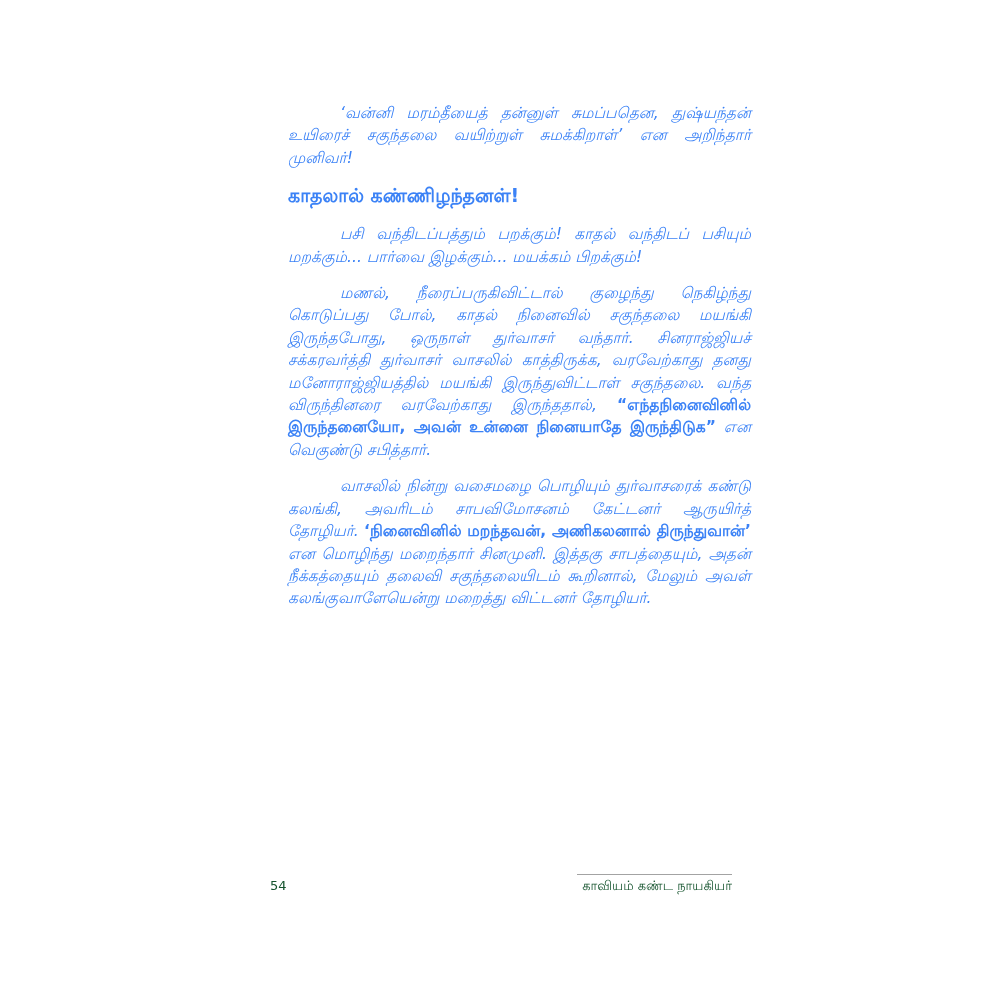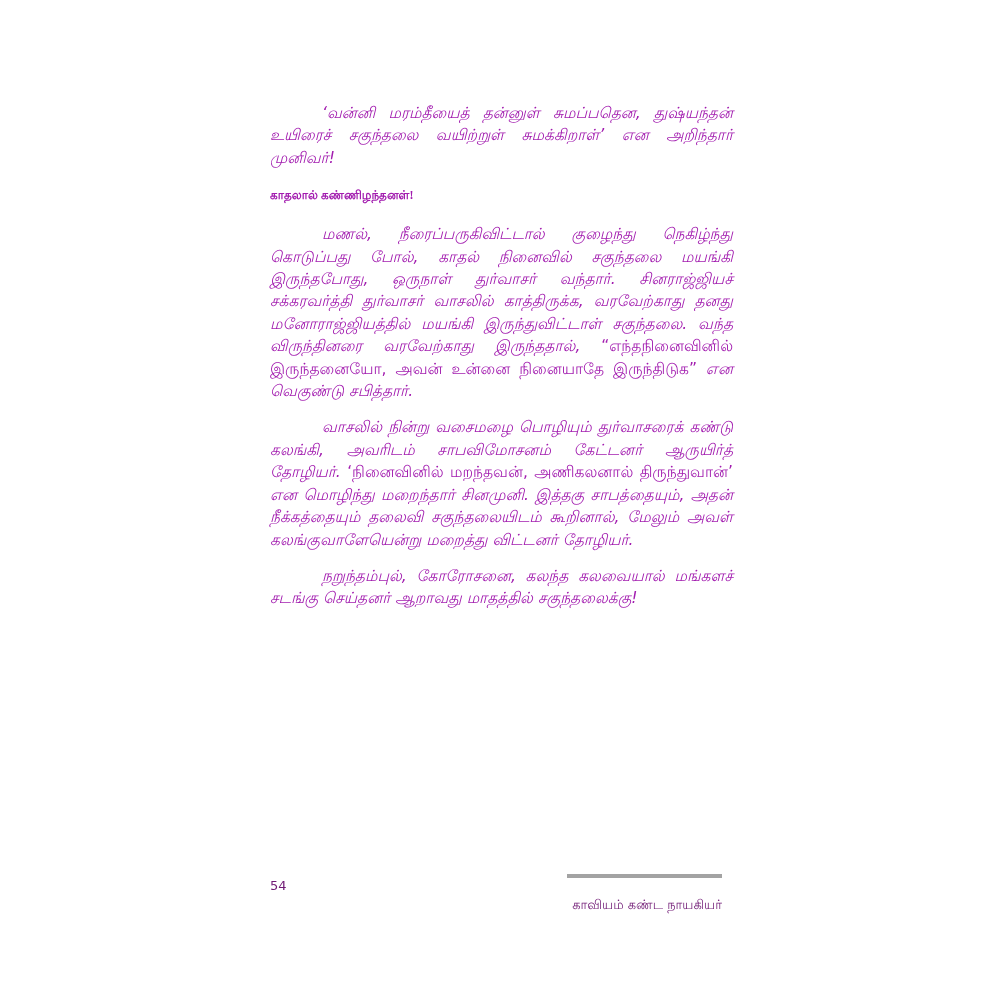--- a/index.html
+++ b/index.html
@@ -1,52 +1,52 @@
 <!DOCTYPE html>
 <html><head>
 <meta charset="utf-8">
 <style>
   html, body { margin: 0; padding: 0; background: #ffffff; }
   body { width: 1000px; height: 1000px; position: relative; overflow: hidden; }
   .page {
-    position: absolute; left: 270px; top: 102px; width: 463px;
-    font-family: "DejaVu Sans", sans-serif; color: #a21caf;
+    position: absolute; left: 288px; top: 102px; width: 463px;
+    font-family: "DejaVu Sans", sans-serif; color: #3b82f6;
   }
   .para {
     font-size: 15.5px; line-height: 22.4px; text-align: justify;
     text-indent: 52px; margin: 0 0 14px 0; font-style: italic;
   }
-  .para b { font-weight: normal; font-style: normal; }
+  .para b { font-weight: bold; font-style: normal; }
   .heading {
-    font-size: 12px; font-weight: bold; margin: 4px 0 16px 0; line-height: 24px; font-family: Liberation Serif, serif;
+    font-size: 19px; font-weight: bold; margin: 4px 0 16px 0; line-height: 24px;
   }
   .footer {
     position: absolute; left: 270px; top: 874px; width: 463px; height: 24px;
-    font-family: "DejaVu Sans", sans-serif; font-size: 13px; color: #701a75; text-decoration: underline;
+    font-family: "DejaVu Sans", sans-serif; font-size: 13px; color: #14532d; text-decoration: underline;
   }
   .footer .num { position: absolute; left: 0; top: 4px; }
   .footer .title {
-    position: absolute; right: 11px; top: 0; border-top: 4px solid #a3a3a3;
-    padding-top: 19px; width: 155px; text-align: right;
+    position: absolute; right: 1px; top: 0; border-top: 1px solid #a3a3a3;
+    padding-top: 3px; width: 155px; text-align: right;
   }
 </style>
 </head>
 <body>
 
 <div class="page">
   <p class="para">‘வன்னி மரம்தீயைத் தன்னுள் சுமப்பதென, துஷ்யந்தன் உயிரைச் சகுந்தலை வயிற்றுள் சுமக்கிறாள்’ என அறிந்தார் முனிவர்!</p>
 
   <div class="heading">காதலால் கண்ணிழந்தனள்!</div>
 
+  <p class="para">பசி வந்திடப்பத்தும் பறக்கும்! காதல் வந்திடப் பசியும் மறக்கும்... பார்வை இழக்கும்... மயக்கம் பிறக்கும்!</p>
 
   <p class="para"><span>மணல், நீரைப்பருகிவிட்டால் குழைந்து நெகிழ்ந்து கொடுப்பது போல், காதல் நினைவில் சகுந்தலை மயங்கி இருந்தபோது, ஒருநாள் துர்வாசர் வந்தார். சினராஜ்ஜியச் சக்கரவர்த்தி துர்வாசர் வாசலில் காத்திருக்க, வரவேற்காது தனது மனோராஜ்ஜியத்தில் மயங்கி இருந்துவிட்டாள் சகுந்தலை. வந்த விருந்தினரை வரவேற்காது இருந்ததால், </span><b>“எந்தநினைவினில் இருந்தனையோ, அவன் உன்னை நினையாதே இருந்திடுக”</b><span> என வெகுண்டு சபித்தார்.</span></p>
 
   <p class="para"><span>வாசலில் நின்று வசைமழை பொழியும் துர்வாசரைக் கண்டு கலங்கி, அவரிடம் சாபவிமோசனம் கேட்டனர் ஆருயிர்த் தோழியர். </span><b>‘நினைவினில் மறந்தவன், அணிகலனால் திருந்துவான்’</b><span> என மொழிந்து மறைந்தார் சினமுனி. இத்தகு சாபத்தையும், அதன் நீக்கத்தையும் தலைவி சகுந்தலையிடம் கூறினால், மேலும் அவள் கலங்குவாளேயென்று மறைத்து விட்டனர் தோழியர்.</span></p>
 
 
-  <p class="para">நறுந்தம்புல், கோரோசனை, கலந்த கலவையால் மங்களச் சடங்கு செய்தனர் ஆறாவது மாதத்தில் சகுந்தலைக்கு!</p>
 
 </div>
 
 <div class="footer">
   <span class="num">54</span>
   <span class="title">காவியம் கண்ட நாயகியர்</span>
 </div>
 
 </body></html>

